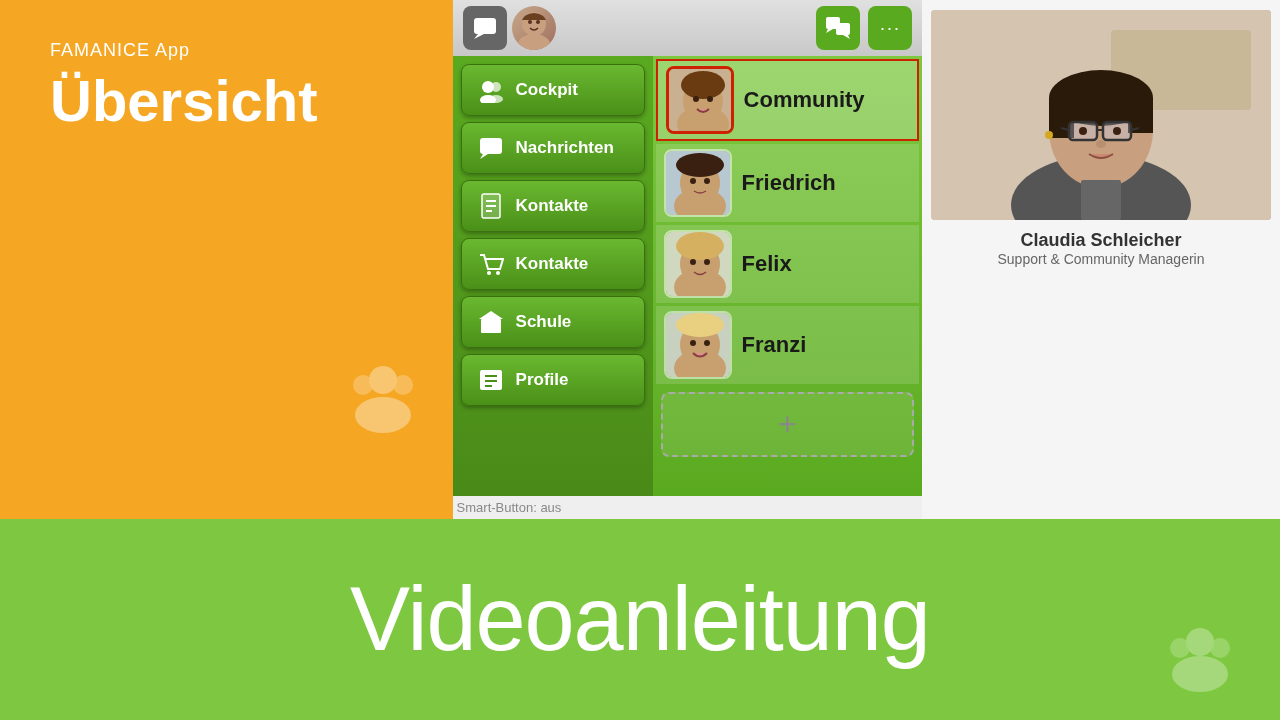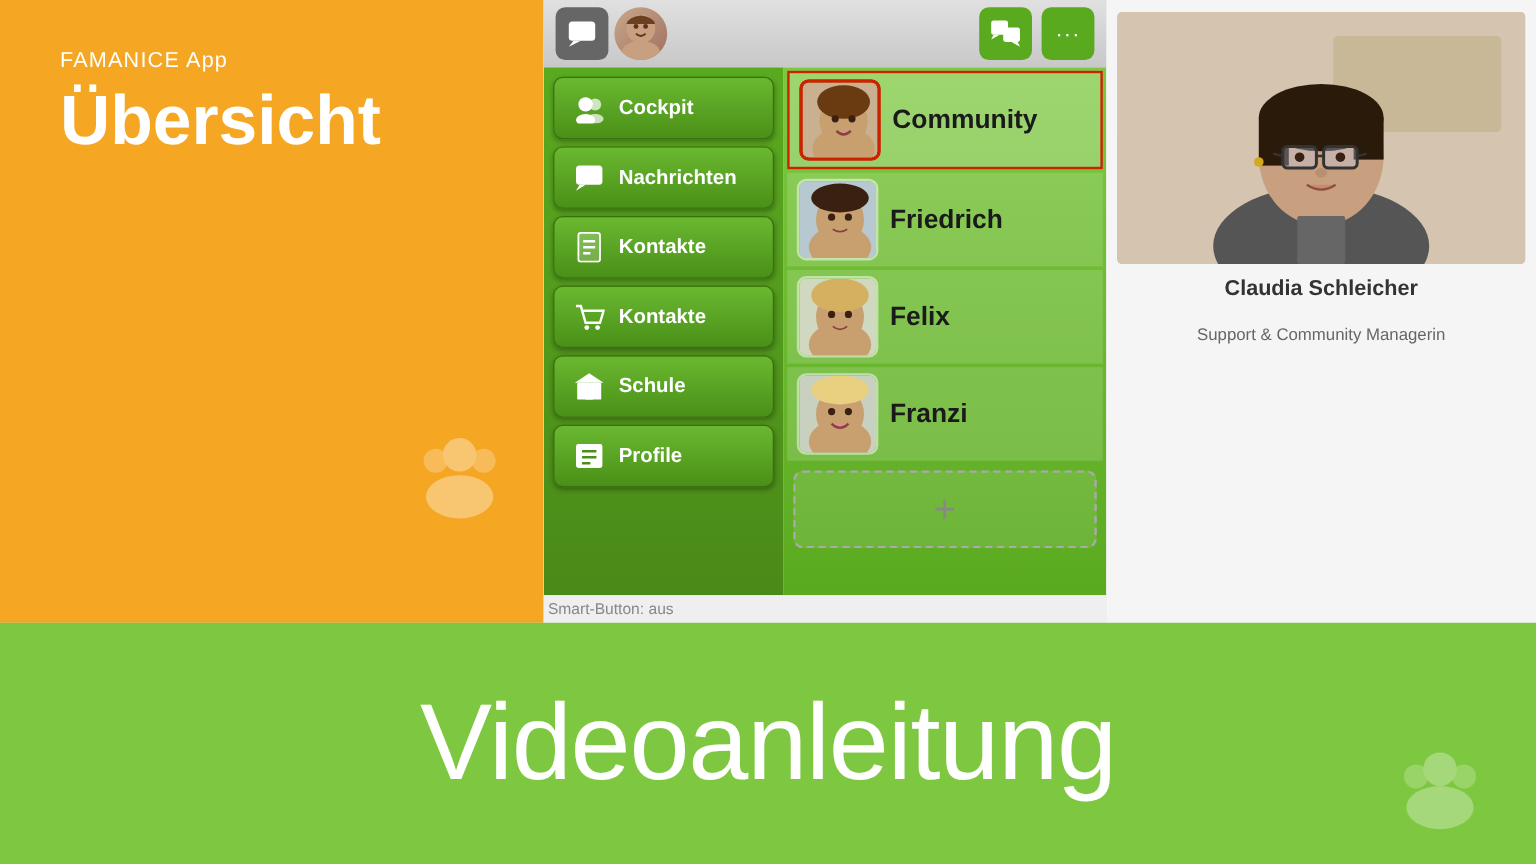--- a/index.html
+++ b/index.html
@@ -290,21 +290,20 @@
 
     .presenter-name {
       font-size: 18px;
       font-weight: bold;
       color: #333;
     }
 
     .presenter-role {
       font-size: 14px;
       color: #666;
-      margin-top: 19px;
     }
 
     
     .right-logo {
       margin-top: auto;
       opacity: 0.25;
     }
 
     
     .bottom-bar {

